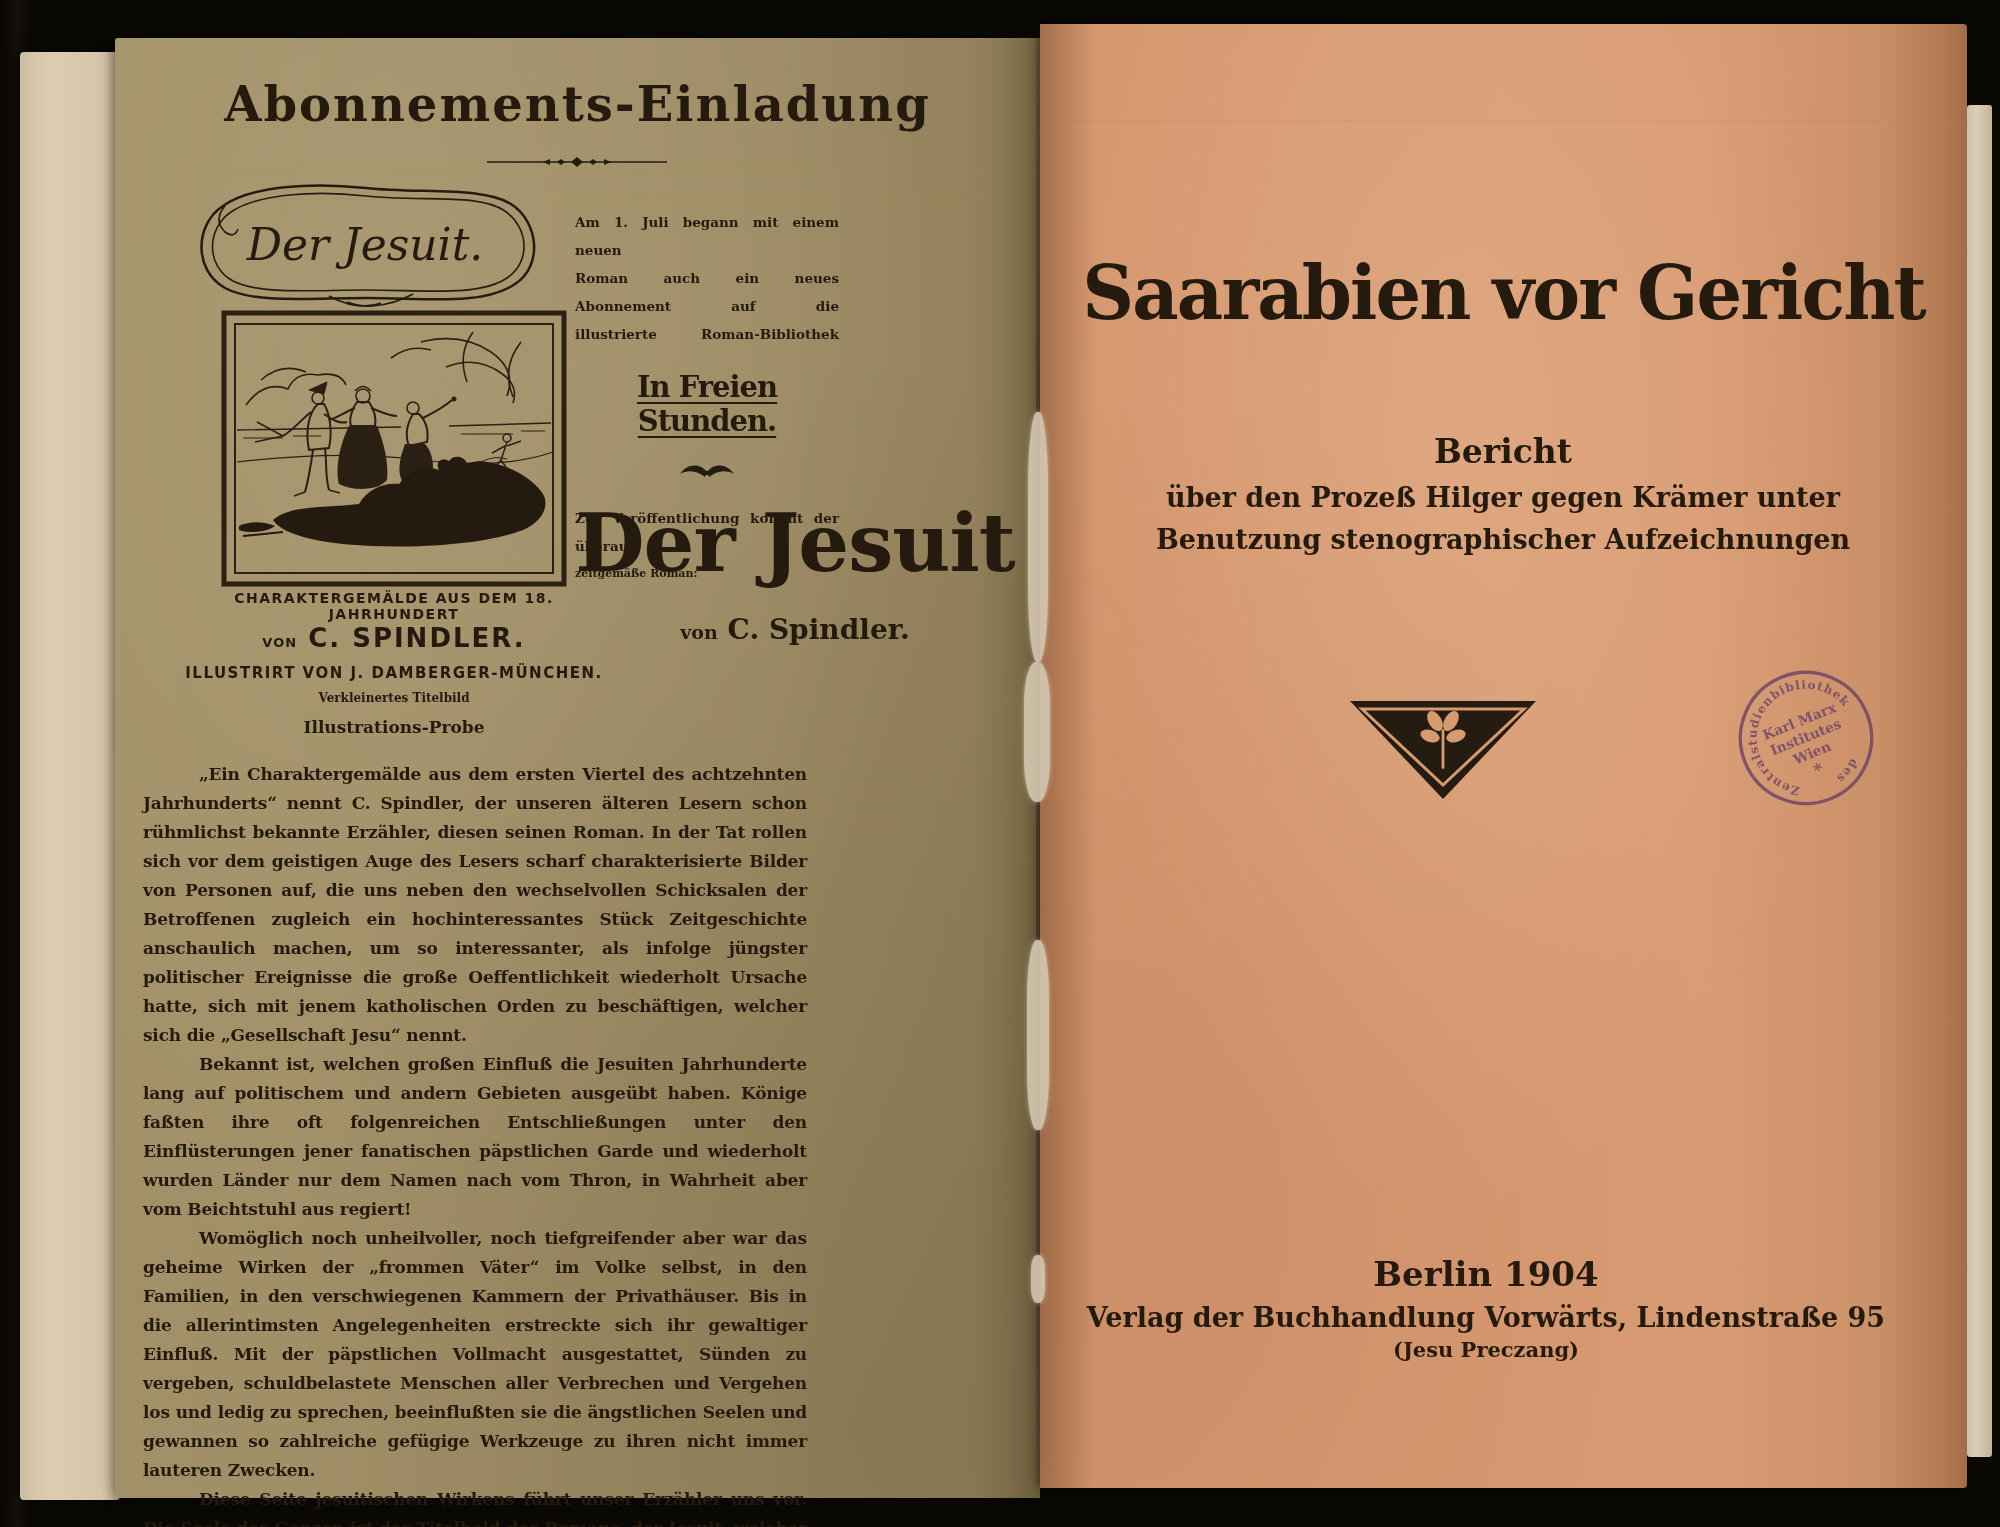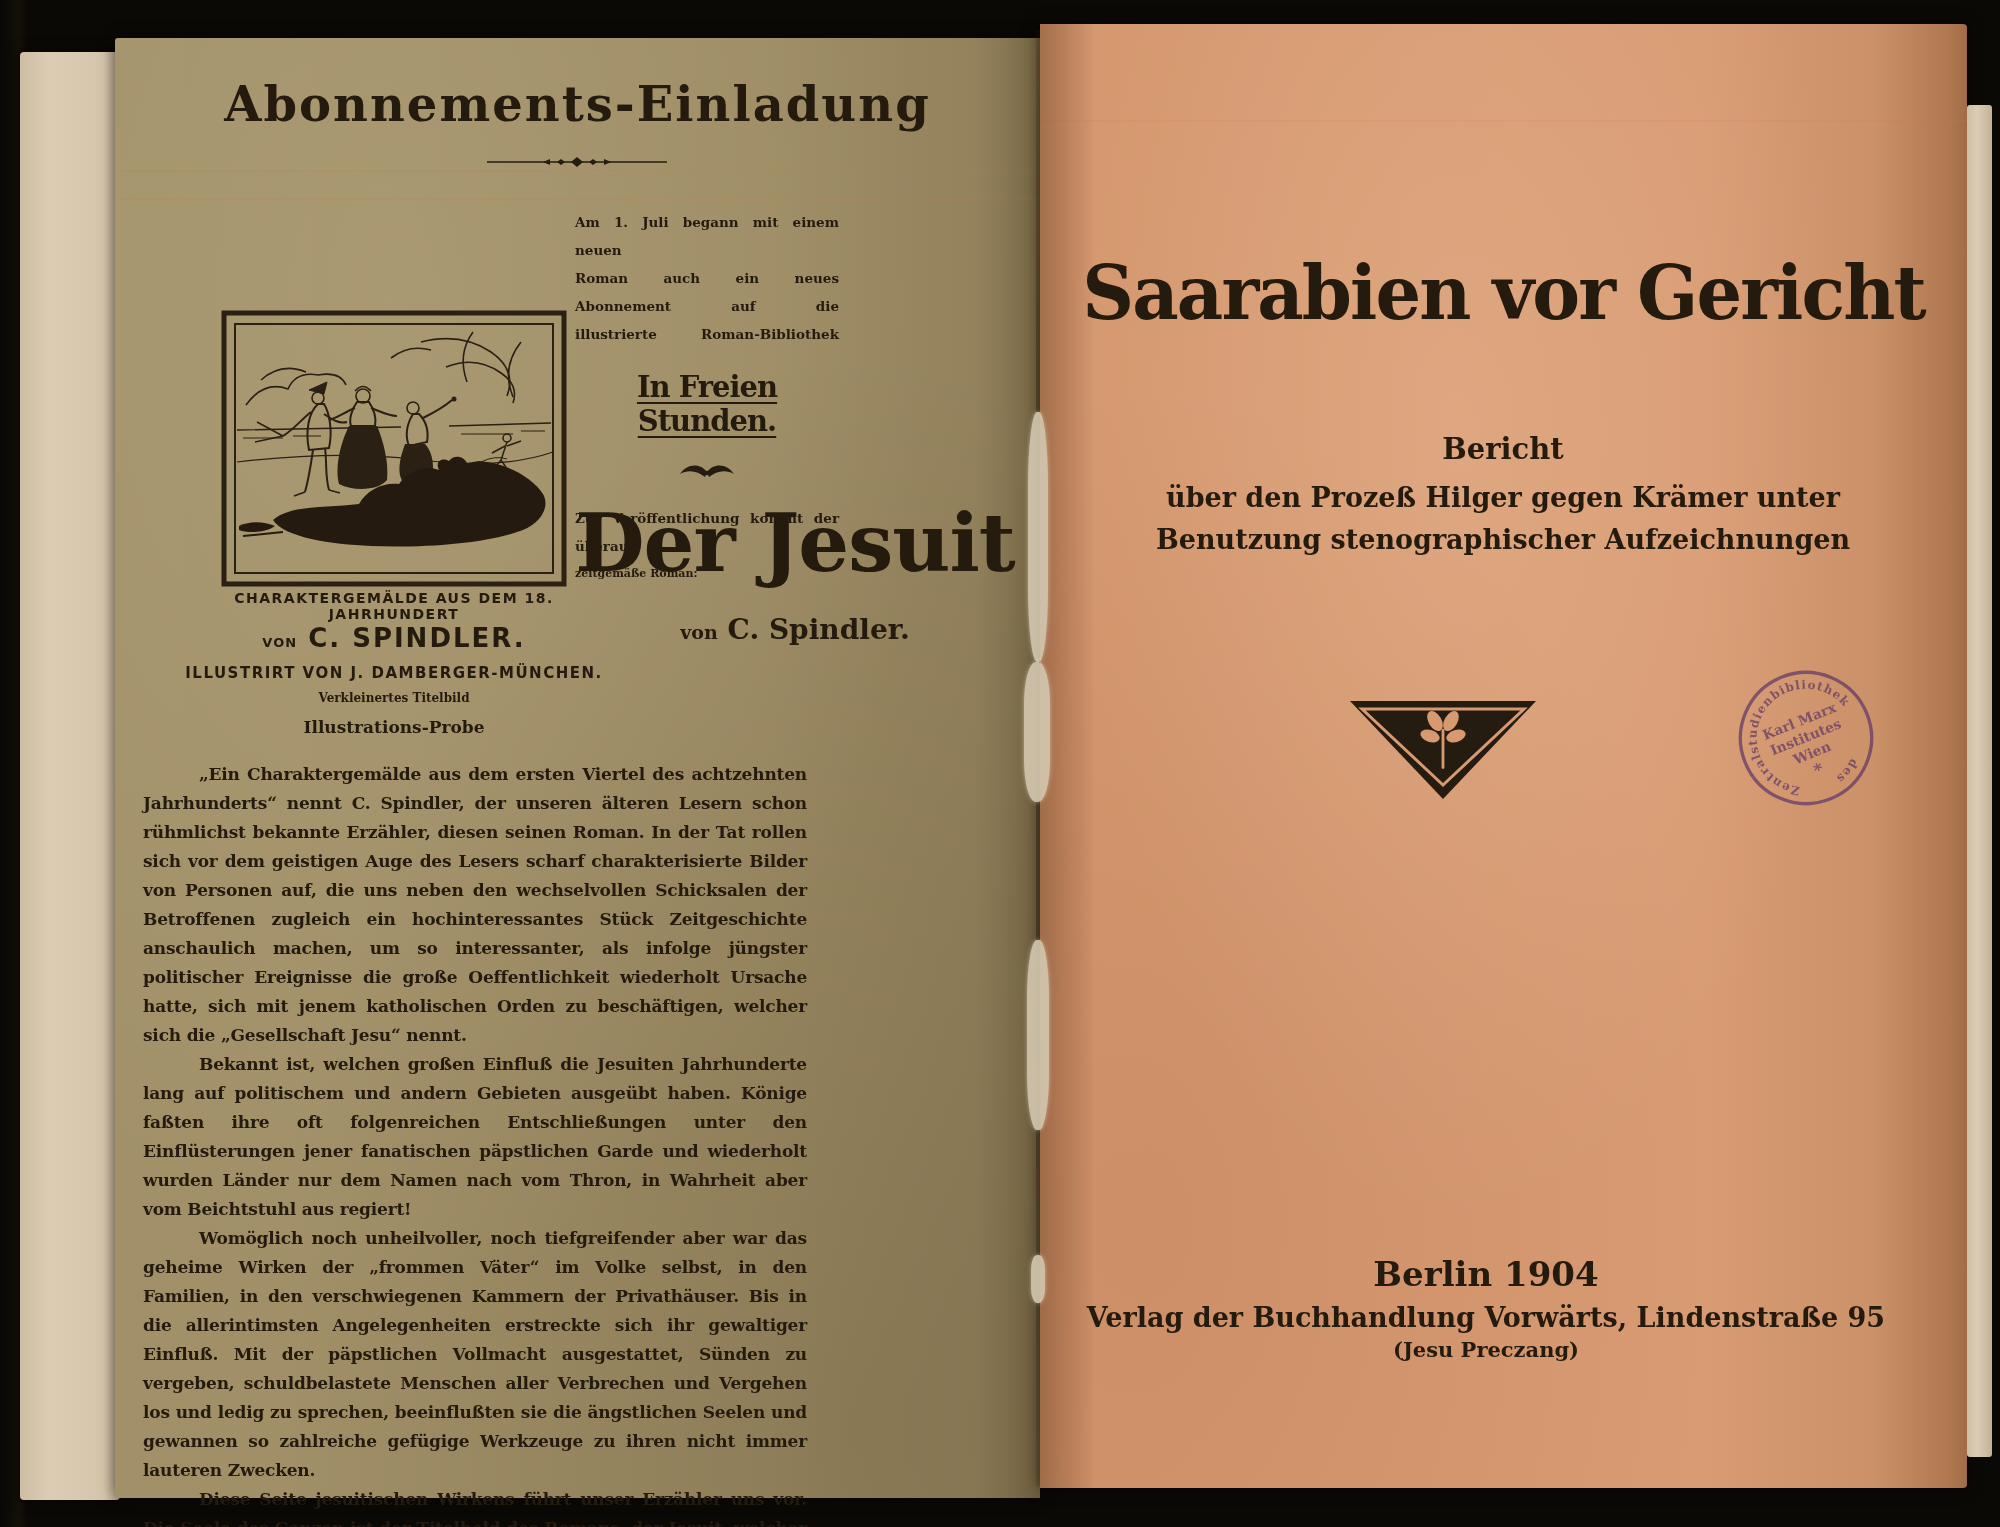--- a/index.html
+++ b/index.html
@@ -66,21 +66,21 @@
   .novel-author .pfx { font-size:19px; }
 
   .body-text { left:28px; top:722px; width:664px; font-size:17px; font-weight:bold;
     line-height:29px; text-align:justify; letter-spacing:-0.2px; }
   .body-text p { margin:0; text-indent:56px; }
 
   
   .rp-title { left:0; top:226px; width:927px; text-align:center; font-weight:bold;
     font-size:74px; letter-spacing:-2px; transform:scaleX(.97); }
   .rp-sub { left:8px; width:910px; text-align:center; font-weight:bold; }
-  .rp-sub1 { top:408px; font-size:29px; }
+  .rp-sub1 { top:408px; font-size:33px; }
   .rp-sub2 { top:458px; font-size:27px; }
   .rp-sub3 { top:500px; font-size:27px; }
   .triangle-orn { left:308px; top:675px; }
   .stamp { left:690px; top:638px; width:152px; height:152px; filter:blur(.3px); }
   .imprint { left:0; top:1230px; width:892px; text-align:center; }
   .imp1 { font-size:34px; font-weight:bold; }
   .imp2 { font-size:27px; font-weight:bold; margin-top:8px; }
   .imp3 { font-size:21px; font-weight:bold; margin-top:4px; }
 
   svg text { font-family:"DejaVu Serif", serif; }
@@ -103,20 +103,31 @@
       <svg width="180" height="14" viewBox="0 0 180 14">
         <line x1="0" y1="7" x2="180" y2="7" stroke="#251c11" stroke-width="1.3"></line>
         <polygon points="84,7 90,2 96,7 90,12" fill="#251c11"></polygon>
         <polygon points="70,7 74,4 78,7 74,10" fill="#251c11"></polygon>
         <polygon points="102,7 106,4 110,7 106,10" fill="#251c11"></polygon>
         <polygon points="56,7 63,4 63,10" fill="#251c11"></polygon>
         <polygon points="124,7 117,4 117,10" fill="#251c11"></polygon>
       </svg>
     </div>
 
+    <div class="abs cartouche">
+      <svg width="368" height="132" viewBox="0 0 368 132">
+        <g fill="none" stroke="#251c11">
+          <path stroke-width="2.5" d="M185,10 C130,4 70,8 42,28 C14,46 12,92 44,110 C74,126 130,120 185,120 C245,120 302,128 334,106 C362,88 358,44 330,26 C300,8 240,16 185,10 Z"></path>
+          <path stroke-width="1.6" d="M185,18 C134,12 76,16 50,34 C26,50 24,88 52,103 C80,117 132,112 185,112 C243,112 298,119 326,100 C350,84 348,50 324,33 C298,15 242,24 185,18 Z"></path>
+          <path stroke-width="1.6" d="M44,28 q-12,14 0,26 q9,7 13,-3"></path>
+          <path stroke-width="1.6" d="M148,118 q22,12 44,10 q22,-2 40,-12 M166,124 q18,7 34,1"></path>
+        </g>
+        <text x="184" y="82" text-anchor="middle" font-size="44" font-style="italic" fill="#251c11">Der Jesuit.</text>
+      </svg>
+    </div>
 
     <div class="abs illustration">
       <svg width="348" height="277" viewBox="0 0 346 277">
         <rect x="3" y="3" width="340" height="271" fill="none" stroke="#2a2014" stroke-width="5"></rect>
         <rect x="14" y="14" width="318" height="249" fill="none" stroke="#2a2014" stroke-width="2"></rect>
         <g fill="none" stroke="#2a2014" stroke-width="1.6">
           <path d="M25,95 q18,-25 42,-16 q8,-18 30,-14 q22,-4 28,10"></path>
           <path d="M40,70 q20,-18 45,-8"></path>
           <path d="M200,32 q40,-10 70,10 q26,18 16,44"></path>
           <path d="M225,57 q30,-12 55,6 q18,12 12,30"></path>

